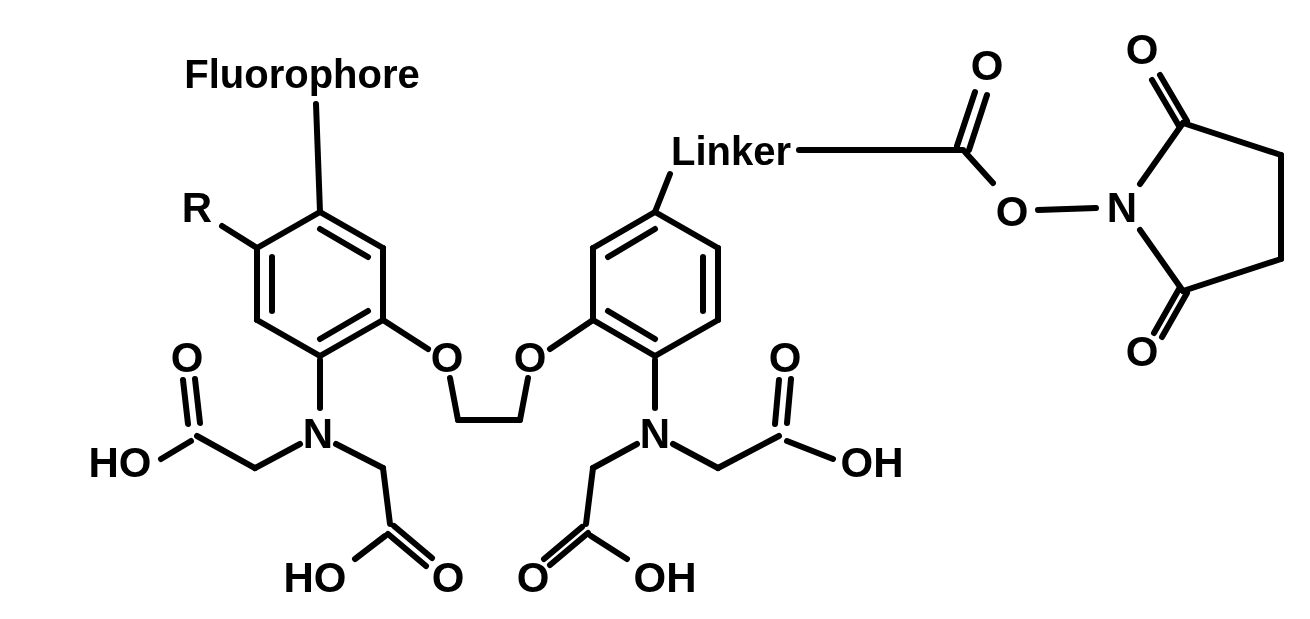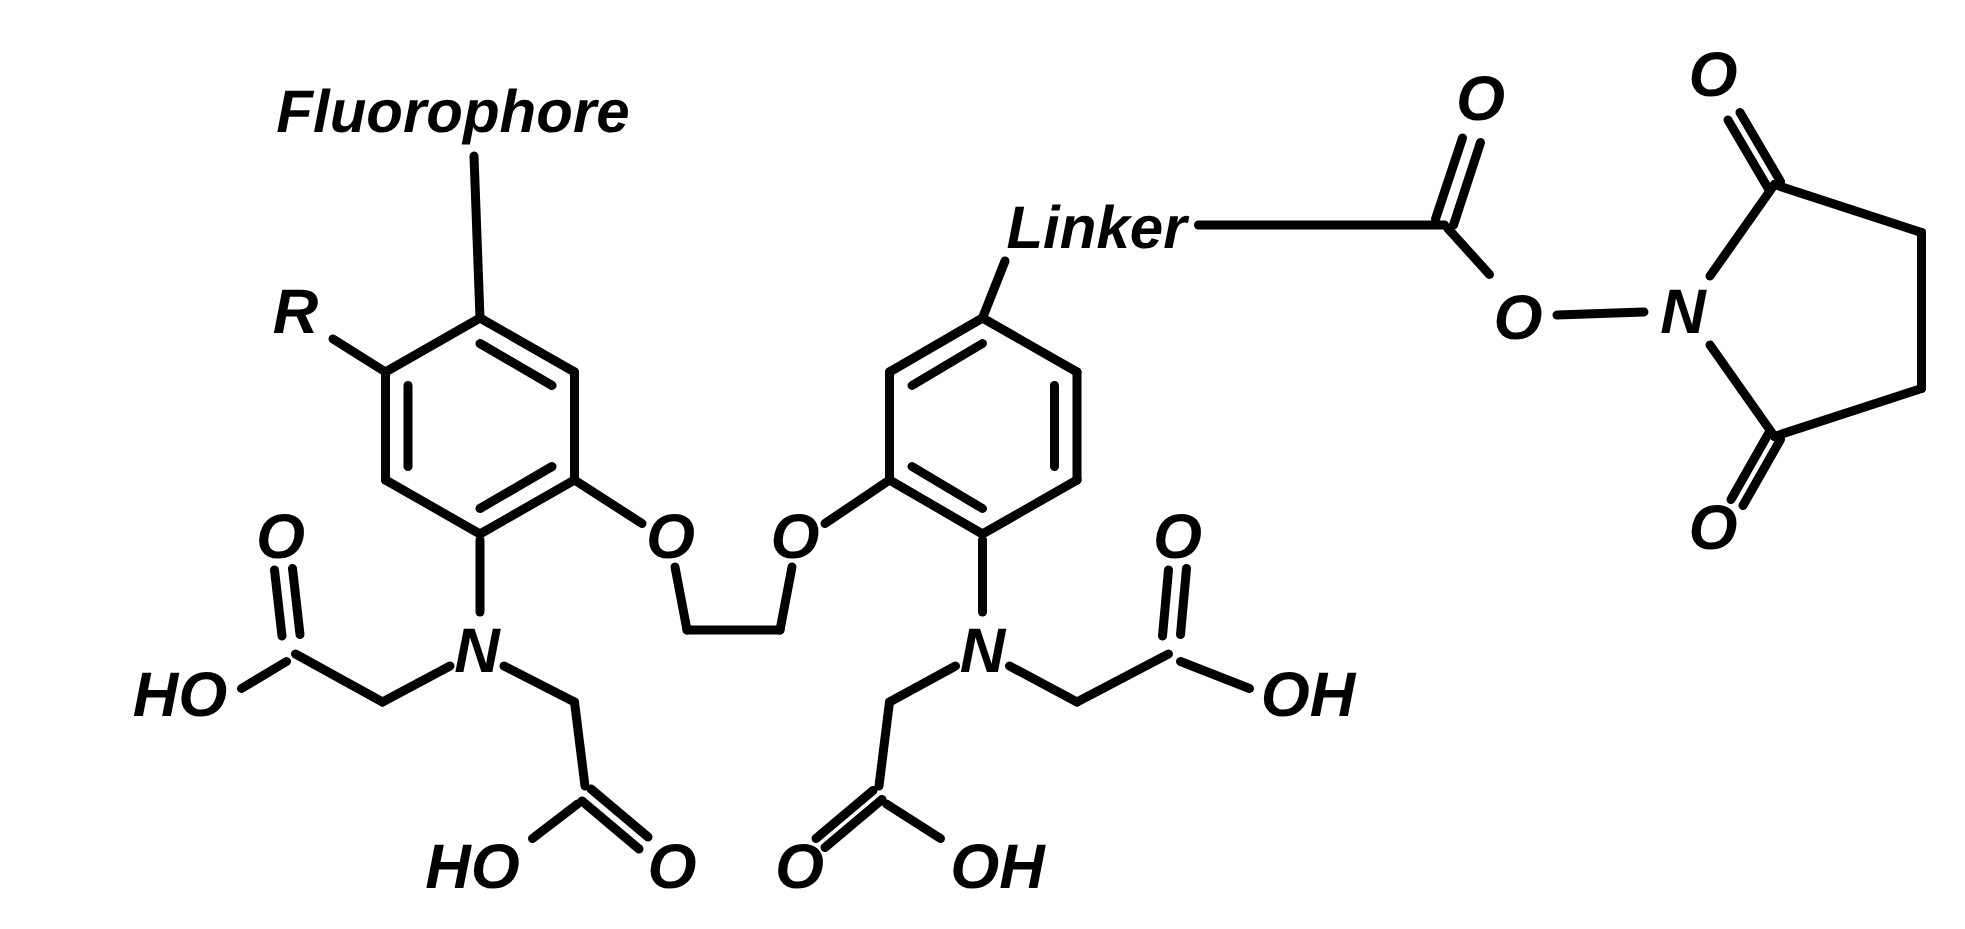--- a/index.html
+++ b/index.html
@@ -7,21 +7,20 @@
     padding: 0;
     background: #ffffff;
     font-family: "Liberation Sans", sans-serif;
   }
   .canvas {
     position: relative;
     width: 1310px;
     height: 619px;
     background: #ffffff;
     overflow: hidden;
-    font-style: italic;
   }
   svg { display: block; }
   .bond {
     stroke: #000000;
     stroke-width: 6;
     stroke-linecap: round;
     fill: none;
   }
   .atom {
     font-family: "Liberation Sans", sans-serif;

